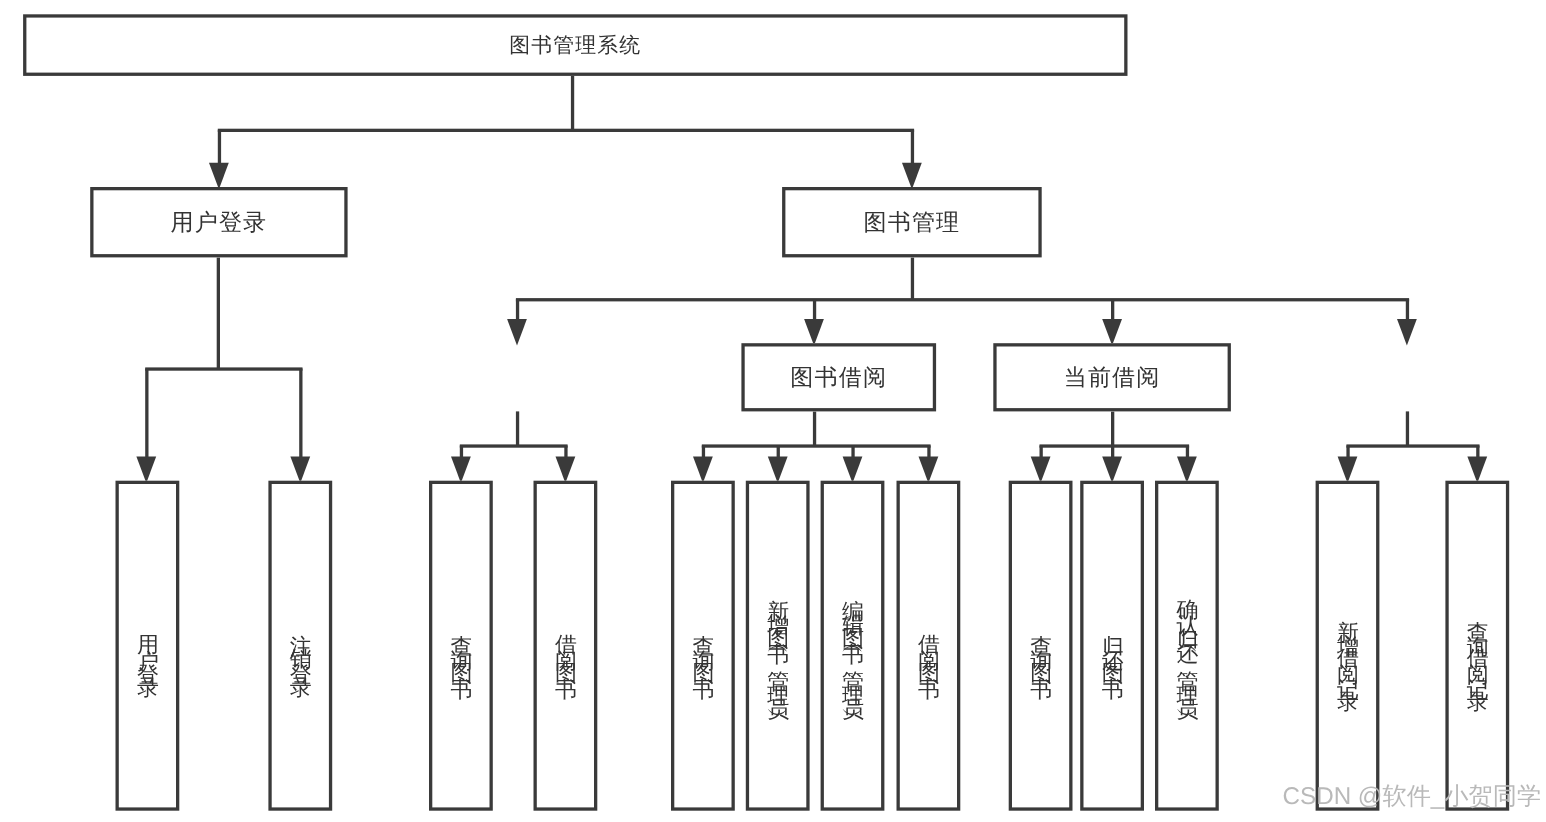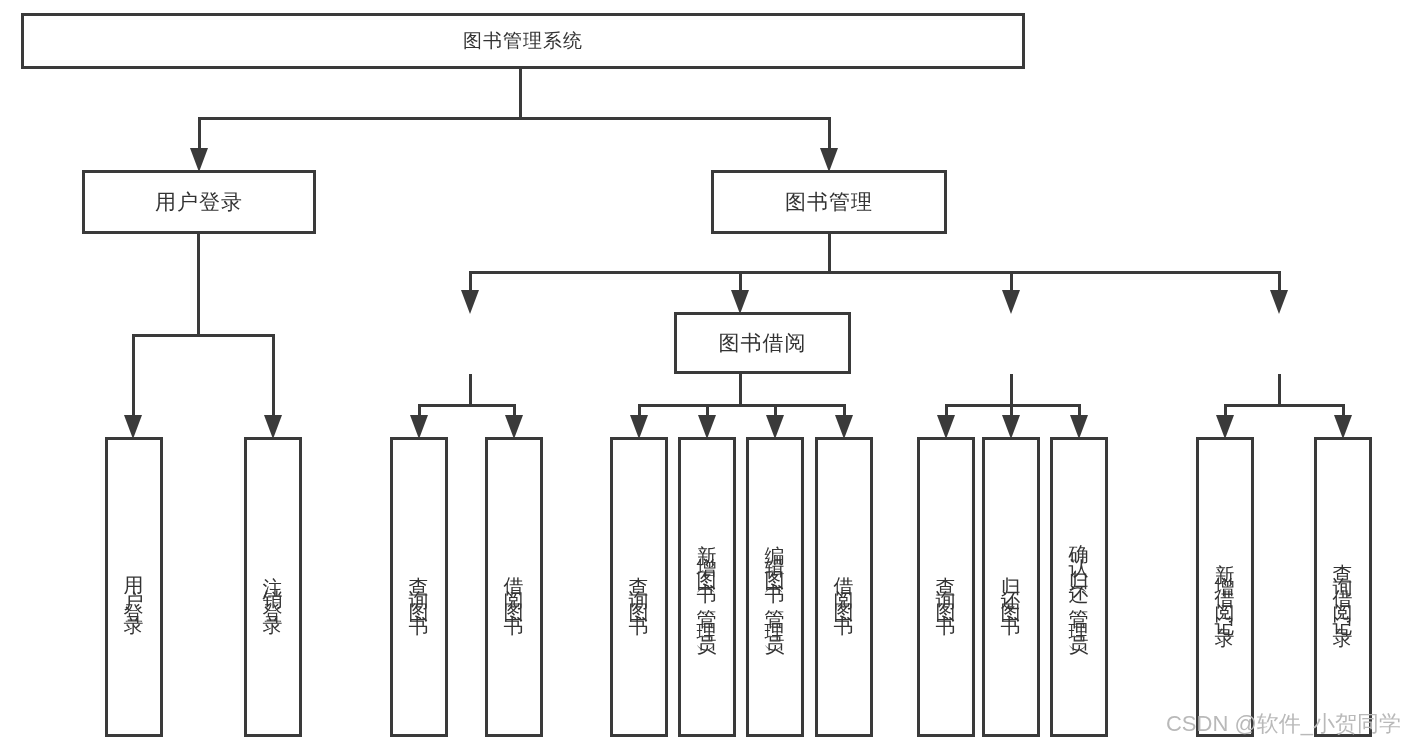--- a/index.html
+++ b/index.html
@@ -77,20 +77,21 @@
 <body>
 
 <div id="stage">
 
   <div class="hbox root" style="left:21px;top:13px;width:1004px;height:56px;">图书管理系统</div>
 
   <div class="hbox" style="left:82px;top:170px;width:234px;height:64px;">用户登录</div>
   <div class="hbox" style="left:711px;top:170px;width:236px;height:64px;">图书管理</div>
 
   <div class="hbox" style="left:632px;top:312px;width:177px;height:62px;margin-left:42px;">图书借阅</div>
+  <div class="hbox" style="left:903px;top:312px;width:216px;height:62px;">当前借阅</div>
 
   <div class="vbox" style="left:105px;">用户登录</div>
   <div class="vbox" style="left:244px;">注销登录</div>
   <div class="vbox" style="left:390px;">查询图书</div>
   <div class="vbox" style="left:485px;">借阅图书</div>
   <div class="vbox" style="left:610px;">查询图书</div>
   <div class="vbox" style="left:678px;">新增图书（管理员）</div>
   <div class="vbox" style="left:746px;">编辑图书（管理员）</div>
   <div class="vbox" style="left:815px;">借阅图书</div>
   <div class="vbox" style="left:917px;">查询图书</div>

